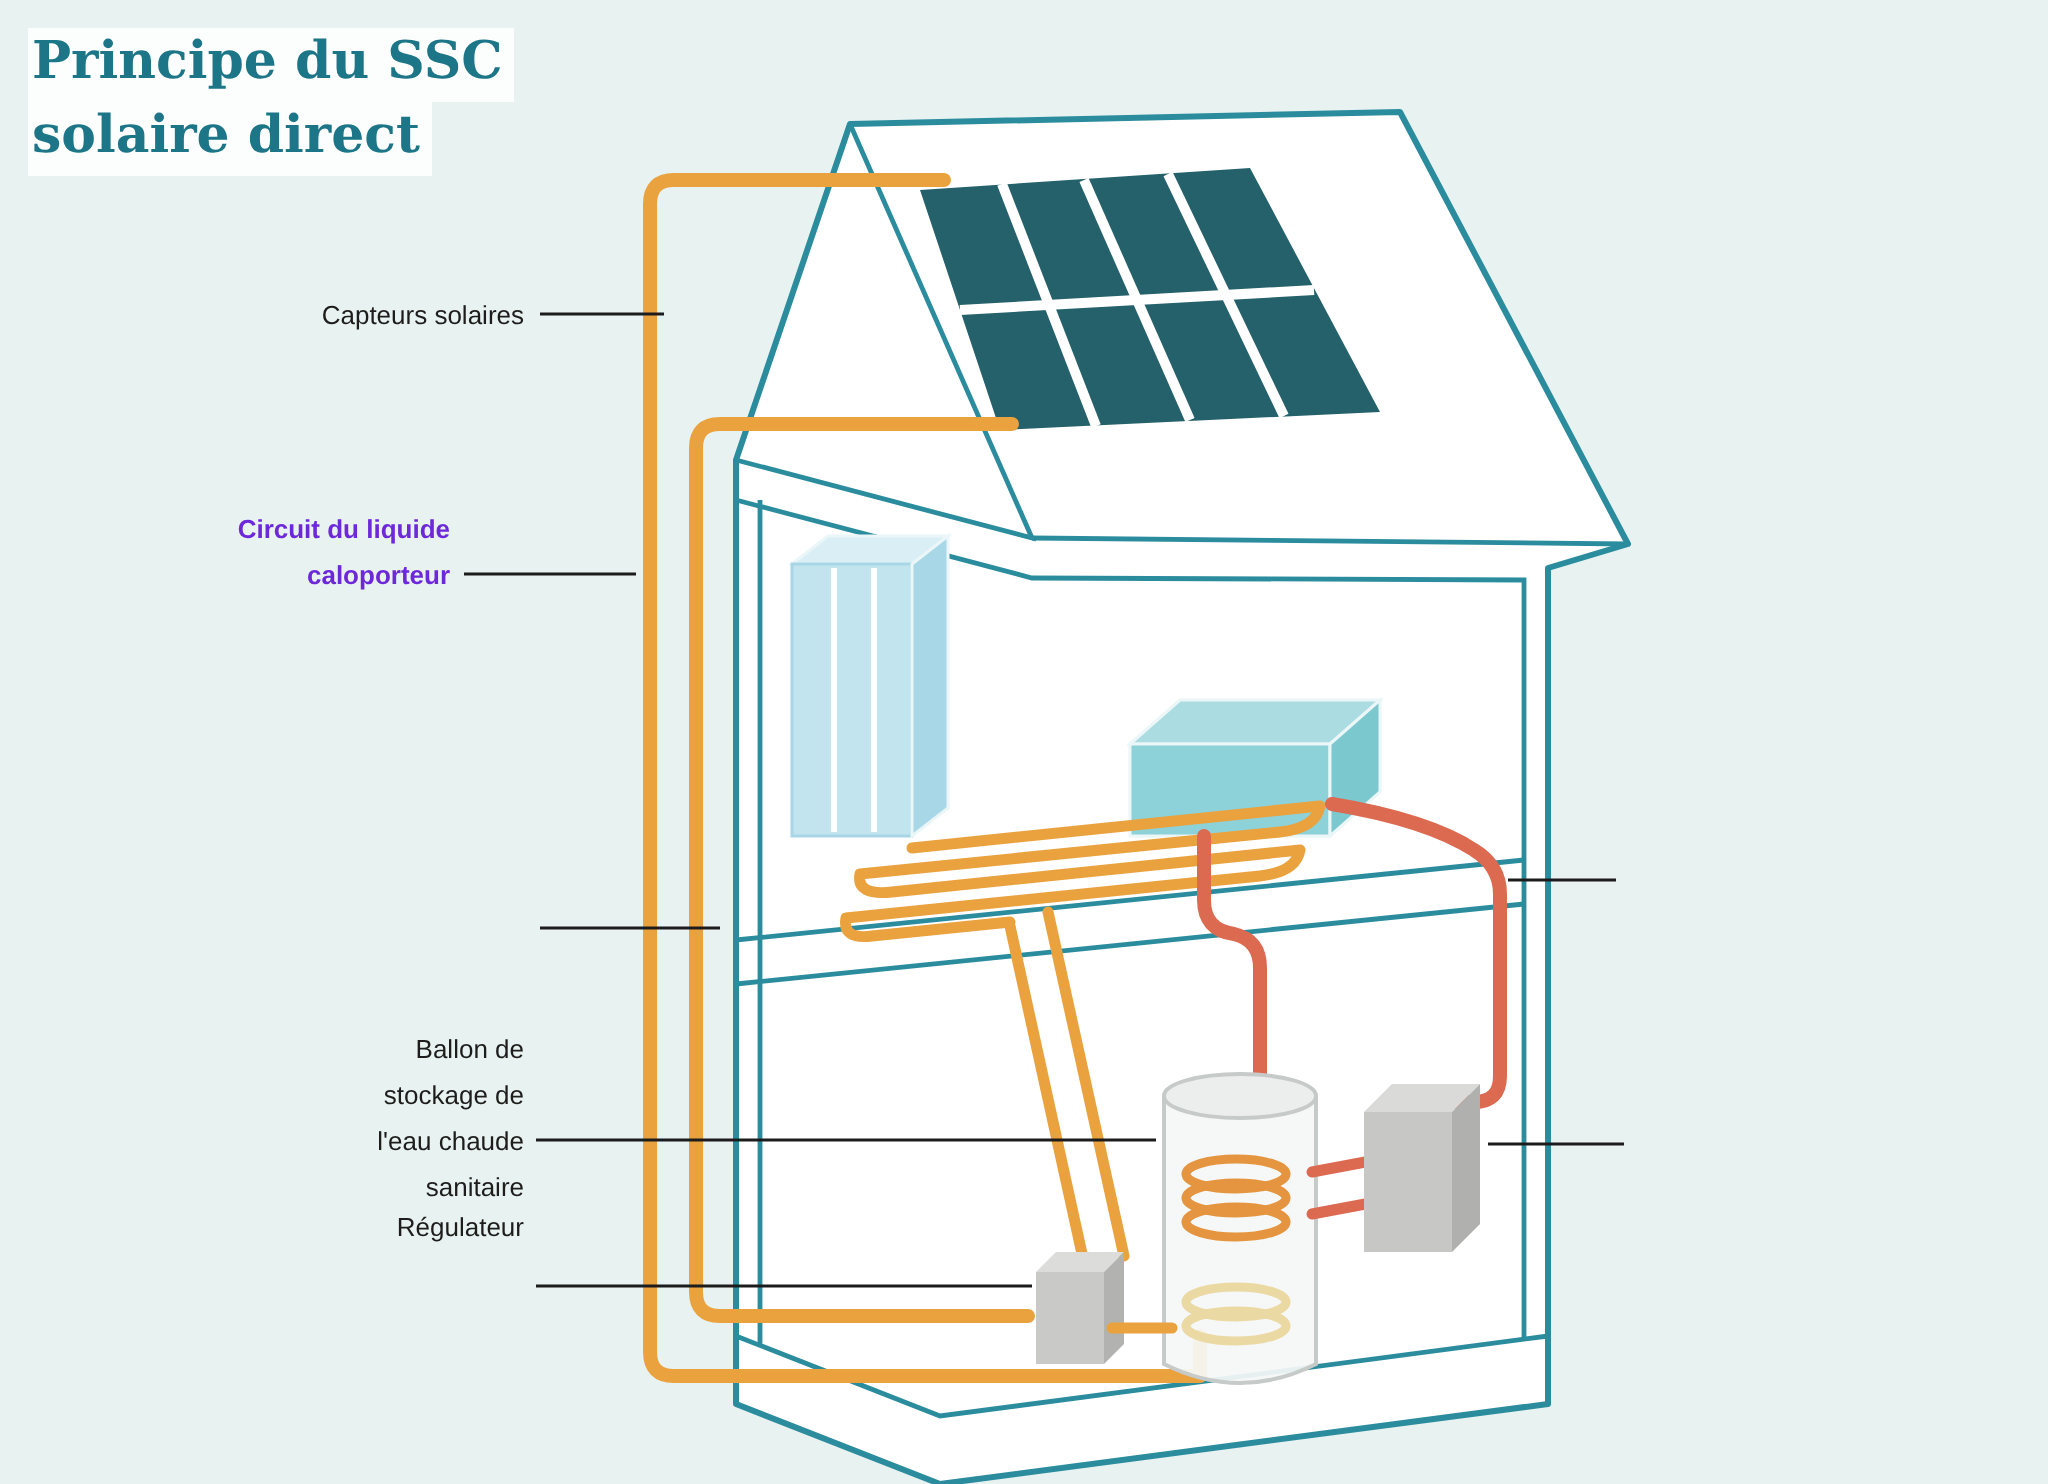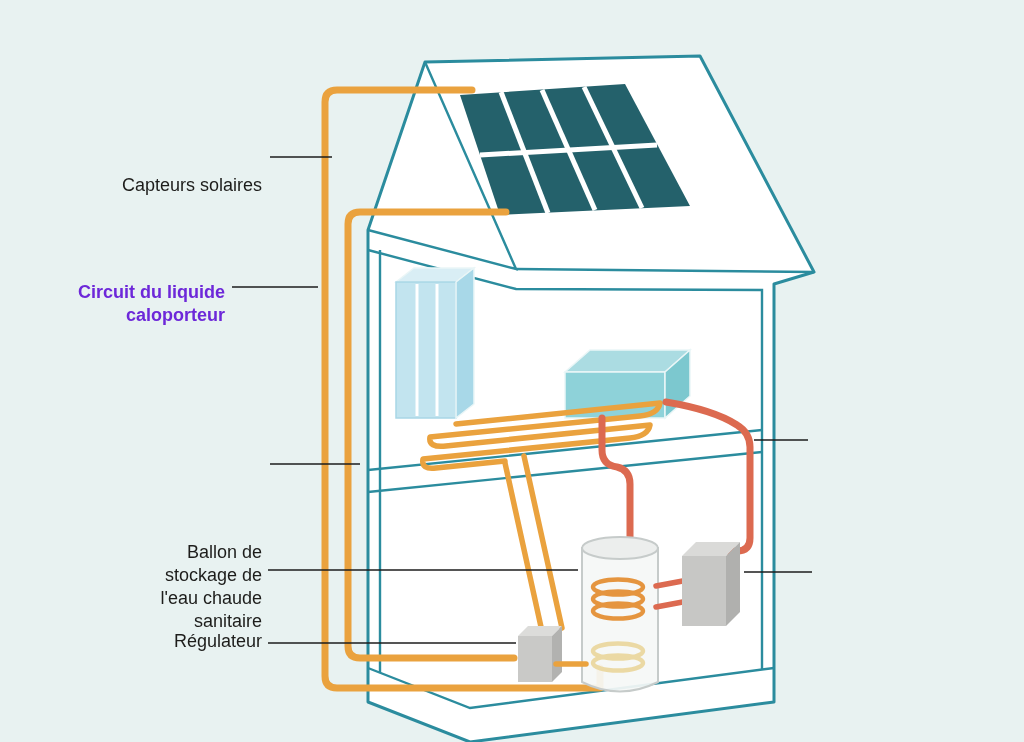--- a/index.html
+++ b/index.html
@@ -11,23 +11,22 @@
   .stage svg{position:absolute;left:0;top:0}
 
   .title{
     position:absolute;left:14px;top:14px;
     font-family:"DejaVu Serif",serif;font-weight:700;
     font-size:26px;line-height:35px;color:#1d7687;
   }
   .title span{background:#fcfefe;display:inline-block;padding:0 6px 2px 2px}
 
   .lbl{
-    position:absolute;font-size:18px;line-height:23px;color:#1d1d1b;
+    position:absolute;font-size:13px;line-height:23px;color:#1d1d1b;
     white-space:pre-line;
-    margin-top:28px;
   }
   .lbl.right{text-align:right}
   .lbl.bold-orange{color:#6d28d9;font-weight:700}
   .lbl.bold-red{color:#DC6A50;font-weight:700}
 
   .hl{fill:none;stroke:#2b8c9e;stroke-width:2.4}
   .orange{fill:none;stroke:#EAA23E;stroke-width:7;stroke-linecap:round;stroke-linejoin:round}
   .orange-thin{fill:none;stroke:#EAA23E;stroke-width:5.5;stroke-linecap:round;stroke-linejoin:round}
   .red{fill:none;stroke:#DC6A50;stroke-width:7;stroke-linecap:round;stroke-linejoin:round}
   .red-thin{fill:none;stroke:#DC6A50;stroke-width:5.5;stroke-linecap:round}
@@ -131,20 +130,24 @@
       <line x1="270" y1="157" x2="332" y2="157"></line>
       <line x1="232" y1="287" x2="318" y2="287"></line>
       <line x1="270" y1="464" x2="360" y2="464"></line>
       <line x1="268" y1="570" x2="578" y2="570"></line>
       <line x1="268" y1="643" x2="516" y2="643"></line>
       <line x1="754" y1="440" x2="808" y2="440"></line>
       <line x1="744" y1="572" x2="812" y2="572"></line>
     </g>
   </svg>
 
+  <div class="title">
+    <span>Principe du SSC</span><br>
+    <span>solaire direct</span>
+  </div>
 
   <div class="lbl right" style="right:762px;top:146px">Capteurs solaires</div>
 
   <div class="lbl right bold-orange" style="right:799px;top:253px">Circuit du liquide
 caloporteur</div>
 
 
   <div class="lbl right" style="right:762px;top:513px">Ballon de
 stockage de
 l'eau chaude

